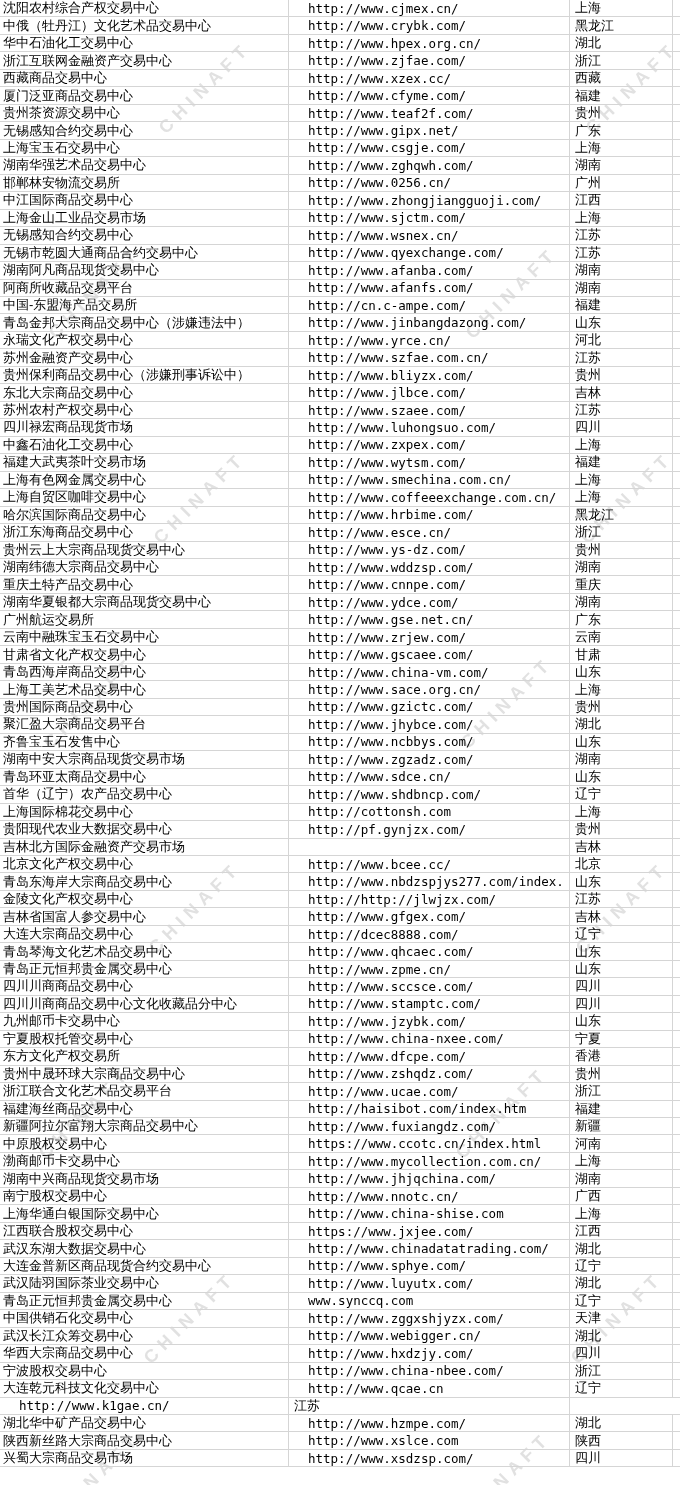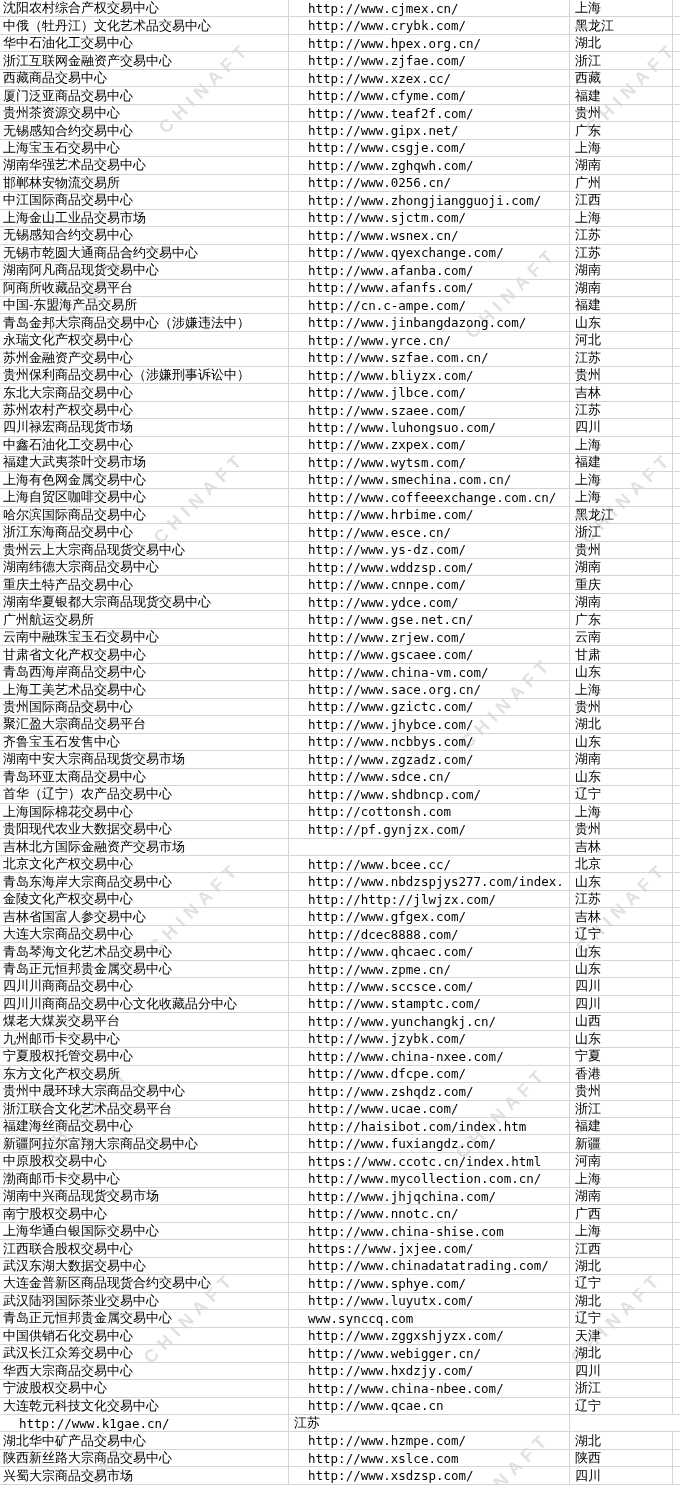--- a/index.html
+++ b/index.html
@@ -440,26 +440,20 @@
         <div class="cell c-prov">四川</div>
         <div class="cell c-extra"></div>
       </div>
       <div class="row">
         <div class="cell c-name">四川川商商品交易中心文化收藏品分中心</div>
         <div class="cell c-url">http://www.stamptc.com/</div>
         <div class="cell c-prov">四川</div>
         <div class="cell c-extra"></div>
       </div>
       <div class="row">
-        <div class="cell c-name">煤老大煤炭交易平台</div>
-        <div class="cell c-url">http://www.yunchangkj.cn/</div>
-        <div class="cell c-prov">山西</div>
-        <div class="cell c-extra"></div>
-      </div>
-      <div class="row">
         <div class="cell c-name">九州邮币卡交易中心</div>
         <div class="cell c-url">http://www.jzybk.com/</div>
         <div class="cell c-prov">山东</div>
         <div class="cell c-extra"></div>
       </div>
       <div class="row">
         <div class="cell c-name">宁夏股权托管交易中心</div>
         <div class="cell c-url">http://www.china-nxee.com/</div>
         <div class="cell c-prov">宁夏</div>
         <div class="cell c-extra"></div>

